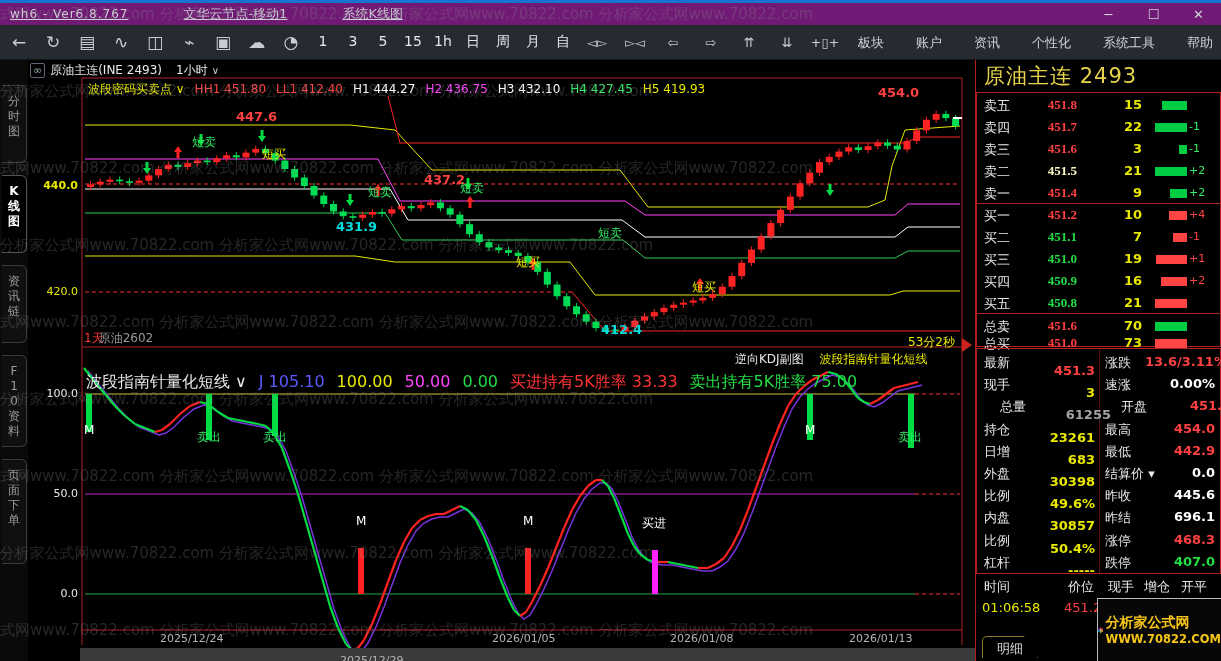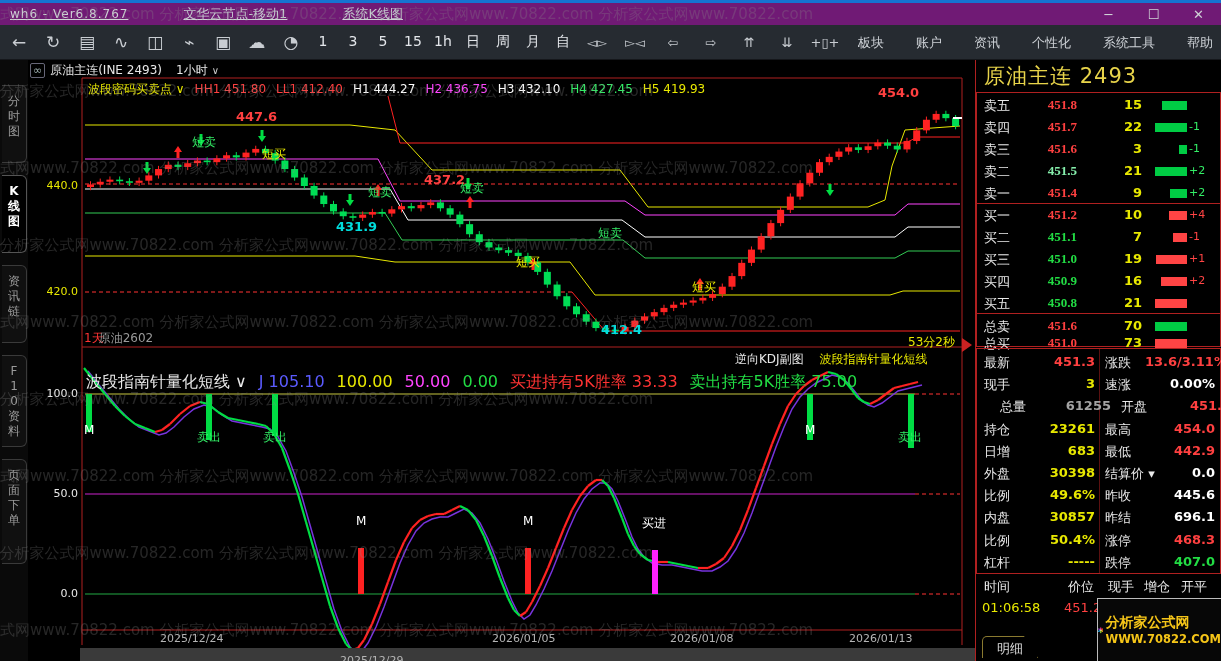--- a/index.html
+++ b/index.html
@@ -62,21 +62,21 @@
   .book-row { position:absolute; left:0; width:243px; height:22px; font-size:13px; }
   .book-row .bl { position:absolute; left:7px; top:3px; color:#e8e8e8; }
   .book-row .bp { position:absolute; left:40px; top:3px; width:60px; text-align:right; font-weight:bold;font-family:Liberation Serif, serif;}
   .book-row .bv { position:absolute; left:110px; top:3px; width:55px; text-align:right; color:#e8e800; font-weight:bold;}
   .book-row .bbar { position:absolute; top:7px; height:9px; }
   .book-row .bdelta { position:absolute; top:4px; font-size:11px; }
   .book-sep { position:absolute; left:0; width:243px; height:0; border-top:1px solid #b02020; }
   #stats { position:absolute; left:0; top:288px; width:245px; height:226px; border:1px solid #b02020; }
   .stat-row { position:absolute; left:0; width:243px; height:22px; font-size:13px; }
   .stat-row .sl { position:absolute; left:7px; top:3px; color:#e8e8e8; }
-  .stat-row .slv { position:absolute; left:60px; top:3px; width:58px; text-align:right; font-weight:bold; }
+  .stat-row .slv { position:absolute; left:60px; top:12px; width:58px; text-align:right; font-weight:bold; }
   .stat-row .sr { position:absolute; left:128px; top:3px; color:#e8e8e8; }
   .stat-row .srv { position:absolute; left:168px; top:3px; width:70px; text-align:right; font-weight:bold; }
   #stats-divider { position:absolute; left:122px; top:0; height:224px; border-left:1px solid #5a1010; }
   #tape { position:absolute; left:0; top:514px; width:245px; height:60px; font-size:13px; }
   #tape .th { position:absolute; top:4px; color:#e8e8e8; }
   #tape .td { position:absolute; top:26px; }
   #detail-tab { position:absolute; left:6px; top:576px; width:56px; height:22px; border:1px solid #8a7a30;
     border-bottom:none; border-radius:5px 10px 0 0; color:#ddd; font-size:13px; text-align:center;
     padding-top:3px; background:#000; clip-path:polygon(0 100%,0 0,75% 0,100% 100%); }
 
@@ -548,21 +548,21 @@
   </div>
 
   <div id="axis-dates">
       <span class="axis-date" style="left: 160px;">2025/12/24</span>
       <span class="axis-date" style="left: 340px; margin-top: 22px;">2025/12/29</span>
       <span class="axis-date" style="left: 492px;">2026/01/05</span>
       <span class="axis-date" style="left: 670px;">2026/01/08</span>
       <span class="axis-date" style="left: 849px;">2026/01/13</span>
     </div>
   <div id="ylabels">
-      <div class="ylab" style="left: 30px; top: 179px;">440.0</div>
+      <div class="ylab" style="left: 30px; top: 179px; font-weight: bold;">440.0</div>
       <div class="ylab" style="left: 30px; top: 285px;">420.0</div>
       <div class="ylab2" style="left: 30px; top: 387px;">100.0</div>
       <div class="ylab2" style="left: 30px; top: 487px;">50.0</div>
       <div class="ylab2" style="left: 30px; top: 587px;">0.0</div>
     </div>
   <div id="footer-strip"></div>
 
   <div id="quote-panel">
     <div id="qp-title">原油主连  2493</div>
     <div id="book">
@@ -581,21 +581,21 @@
         </div>
         <div class="book-row" style="top: 45px;">
           <span class="bl">卖三</span>
           <span class="bp" style="color: rgb(255, 64, 64);">451.6</span>
           <span class="bv">3</span>
           <span class="bbar" style="left: 201.8px; width: 8.2px; background: rgb(0, 204, 68);"></span>
           <span class="bdelta" style="left: 212px; color: rgb(51, 238, 102);">-1</span>
         </div>
         <div class="book-row" style="top: 67px;">
           <span class="bl">卖二</span>
-          <span class="bp" style="color: #86efac;">451.5</span>
+          <span class="bp" style="color: #fef9c3;">451.5</span>
           <span class="bv">21</span>
           <span class="bbar" style="left: 178px; width: 32px; background: rgb(0, 204, 68);"></span>
           <span class="bdelta" style="left: 212px; color: rgb(51, 238, 102);">+2</span>
         </div>
         <div class="book-row" style="top: 89px;">
           <span class="bl">卖一</span>
           <span class="bp" style="color: rgb(255, 64, 64);">451.4</span>
           <span class="bv">9</span>
           <span class="bbar" style="left: 193.4px; width: 16.6px; background: rgb(0, 204, 68);"></span>
           <span class="bdelta" style="left: 212px; color: rgb(51, 238, 102);">+2</span>

